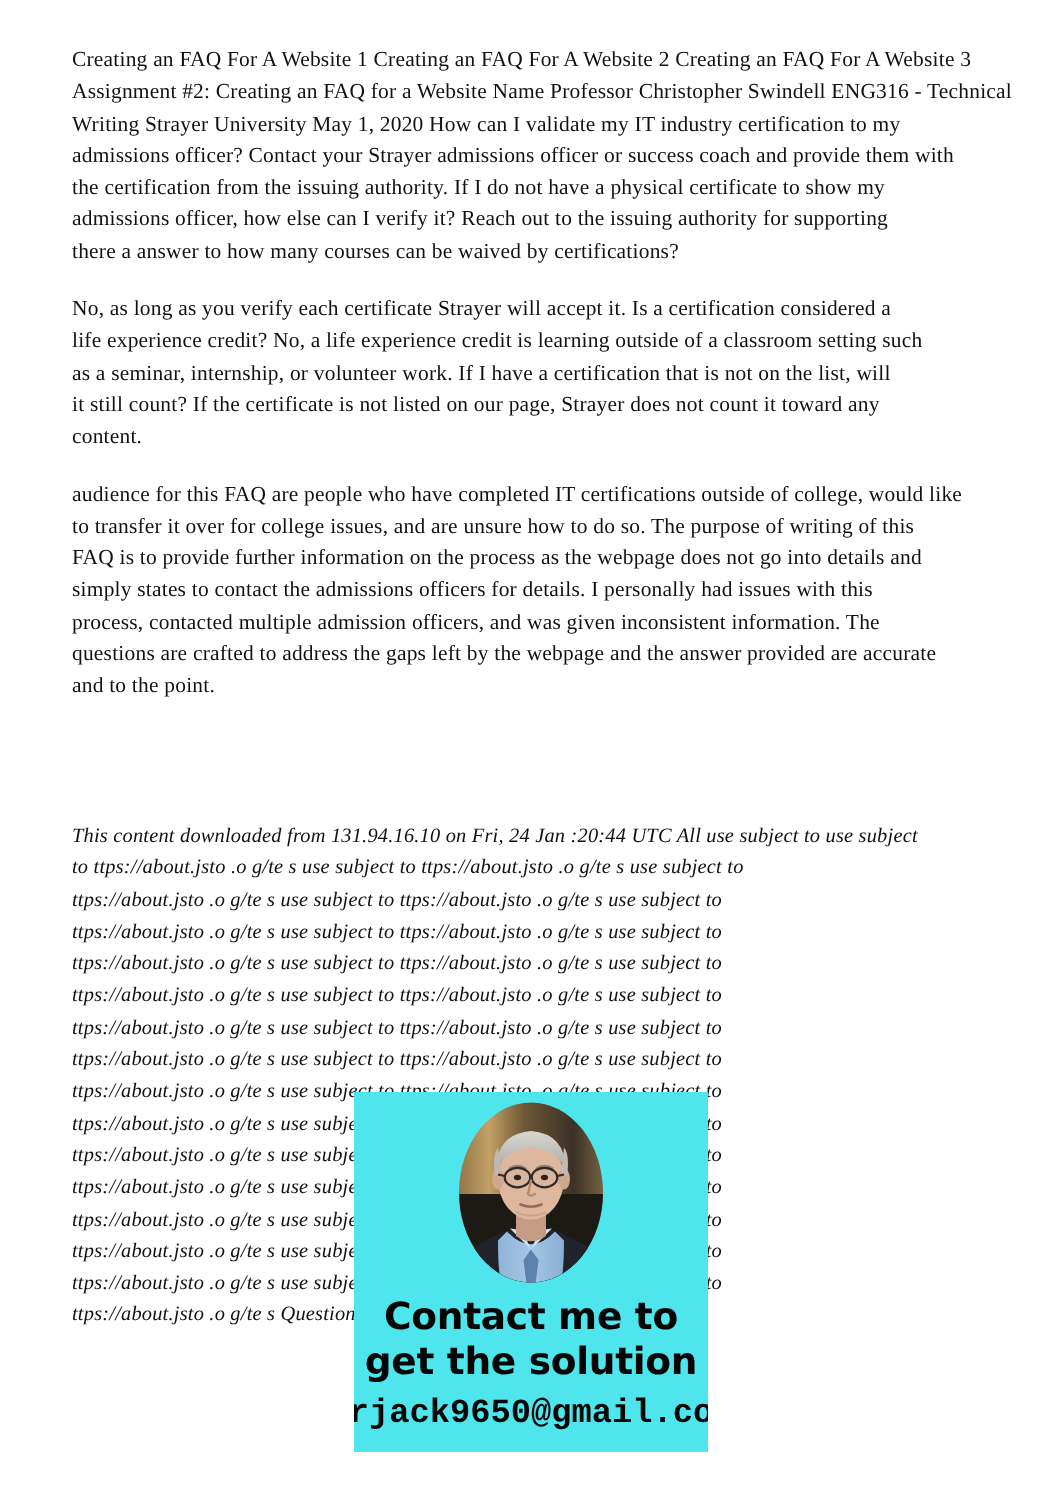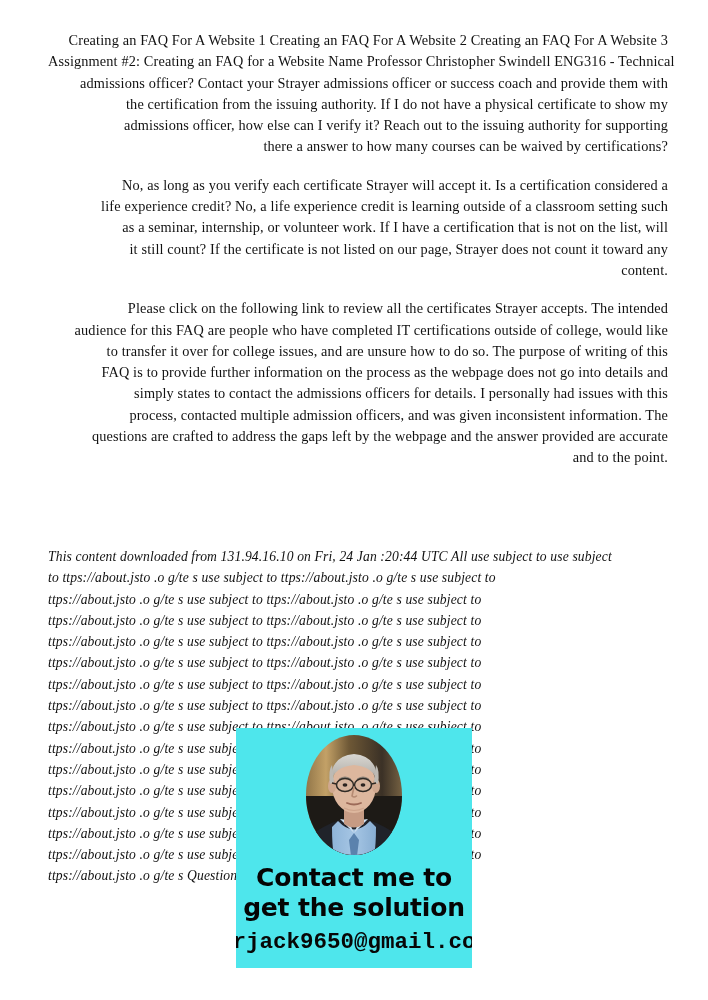--- a/index.html
+++ b/index.html
@@ -28,21 +28,20 @@
 
   .doc-body {
     position: absolute;
     left: 48px;
     top: 30px;
     width: 620px;
   }
 
   .para {
     margin: 0 0 17px 0;
-    text-align: right;
   }
   .para:last-child { margin-bottom: 0; }
 
   .line {
     font-size: 14.3px;
     line-height: 21.3px;
     letter-spacing: 0.01em;
     white-space: pre;
     color: #111111;
   }
@@ -107,36 +106,36 @@
 </head>
 <body>
 
 <div id="page">
 
   <div class="doc-body">
 
     <div class="para">
       <div class="line">Creating an FAQ For A Website 1 Creating an FAQ For A Website 2 Creating an FAQ For A Website 3</div>
       <div class="line">Assignment #2: Creating an FAQ for a Website Name Professor Christopher Swindell ENG316 - Technical</div>
+      <div class="line">Writing Strayer University May 1, 2020 How can I validate my IT industry certification to my</div>
       <div class="line">admissions officer? Contact your Strayer admissions officer or success coach and provide them with</div>
       <div class="line">the certification from the issuing authority. If I do not have a physical certificate to show my</div>
       <div class="line">admissions officer, how else can I verify it? Reach out to the issuing authority for supporting</div>
       <div class="line">there a answer to how many courses can be waived by certifications?</div>
     </div>
 
     <div class="para">
       <div class="line">No, as long as you verify each certificate Strayer will accept it. Is a certification considered a</div>
       <div class="line">life experience credit? No, a life experience credit is learning outside of a classroom setting such</div>
       <div class="line">as a seminar, internship, or volunteer work. If I have a certification that is not on the list, will</div>
       <div class="line">it still count? If the certificate is not listed on our page, Strayer does not count it toward any</div>
       <div class="line">content.</div>
     </div>
 
     <div class="para">
-      <div class="line">Please click on the following link to review all the certificates Strayer accepts. The intended</div>
       <div class="line">audience for this FAQ are people who have completed IT certifications outside of college, would like</div>
       <div class="line">to transfer it over for college issues, and are unsure how to do so. The purpose of writing of this</div>
       <div class="line">FAQ is to provide further information on the process as the webpage does not go into details and</div>
       <div class="line">simply states to contact the admissions officers for details. I personally had issues with this</div>
       <div class="line">process, contacted multiple admission officers, and was given inconsistent information. The</div>
       <div class="line">questions are crafted to address the gaps left by the webpage and the answer provided are accurate</div>
       <div class="line">and to the point.</div>
     </div>
 
   </div>

